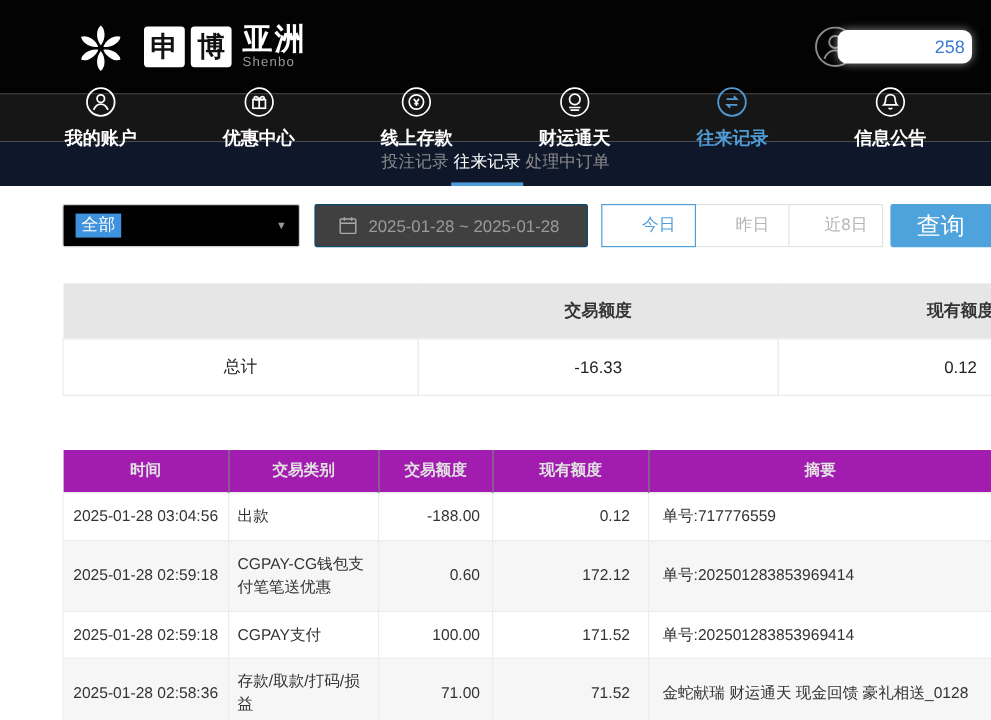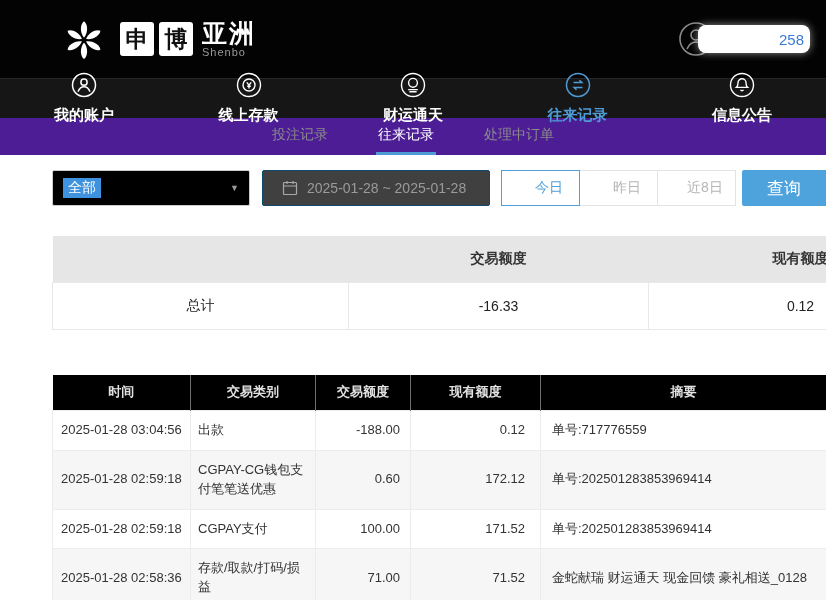--- a/index.html
+++ b/index.html
@@ -26,21 +26,21 @@
   
   .mainnav { height:40px; background:#161616; border-top:1px solid #262626;
              display:flex; align-items:center; justify-content:space-between; padding:0 54px; }
   .nav-item { display:flex; align-items:center; gap:8px; color:#fff;
               font-size:15px; font-weight:bold; cursor:pointer; white-space:nowrap;flex-direction:column; }
   .nav-item.active { color:#4f9bd6; }
   .nav-icon { width:26px; height:26px; display:inline-flex; }
   .nav-icon svg { width:100%; height:100%; }
 
   
-  .subnav { height:37px; background:#4c1d95; display:flex; justify-content:center; gap:46px; }
+  .subnav { height:37px; background:#0f172a; display:flex; justify-content:center; }
   .subnav-item { color:#8b8b8b; font-size:14px; display:flex; align-items:center;
                  border-bottom:3px solid transparent; padding:0 2px; cursor:pointer; }
   .subnav-item.active { color:#fff; border-bottom-color:#4f9bd6; }
 
   
   .filters { display:flex; align-items:center; margin:15px 0 0 52px; height:36px; }
   .select { width:198px; height:36px; border:1px solid #ccc; border-radius:2px;
             display:flex; align-items:center; padding:0 10px; margin-right:12px;
             background:#000000; cursor:pointer; }
   .select-value { background:#3f92dd; color:#fff; font-size:14px; padding:1px 5px; }
@@ -48,35 +48,35 @@
   .datebox { width:228px; height:36px; border:1px solid #0c4a6e; border-radius:2px;
              display:flex; align-items:center; gap:9px; padding:0 19px;
              color:#9a9a9a; font-size:14px; margin-right:12px; background:#404040; cursor:pointer; }
   .cal-icon { width:16px; height:16px; display:inline-flex; }
   .quick { display:flex; }
   .qbtn { min-width:79px; height:36px; background:#fff; border:1px solid #e3e3e3;
           color:#b5b5b5; font-size:14px; margin-left:-1px; cursor:pointer;
           font-family:"Liberation Sans", sans-serif;padding-left:17px; }
   .qbtn.active { border-color:#4f9fd9; color:#4f9fd9; position:relative; z-index:2; }
   .search-btn { margin-left:auto; width:84px; height:36px; background:#4fa3dc; color:#fff;
-                border:none; border-radius:2px 0 0 2px; font-size:17px; cursor:pointer;
+                border:none; border-radius:2px 0 0 2px; font-size:20px; cursor:pointer;
                 font-family:Liberation Serif, serif; }
 
   
   .summary-wrap { margin:30px 0 0 52px; overflow:hidden; width:774px; }
   .summary-table { width:900px; border-collapse:collapse; table-layout:fixed; }
   .summary-table th { background:#e6e6e6; height:46px; font-size:14px; color:#333;
                       font-weight:bold; text-align:center; }
   .summary-table td { height:47px; text-align:center; font-size:14px; color:#222;
                       background:#fff; border:1px solid #e8e8e8; }
 
   
   .records-wrap { margin:45px 0 0 52px; overflow:hidden; width:774px; }
   .records-table { width:774px; border-collapse:collapse; table-layout:fixed; }
-  .records-table th { background:#000000; color:#e2e2e2; font-weight:bold; font-size:13px;
+  .records-table th { background:#a21caf; color:#e2e2e2; font-weight:bold; font-size:13px;
                       height:36px; text-align:center; border-right:1px solid #6f6f6f; }
   .records-table td { font-size:13px; color:#333; padding:10px 8px;
                       border:1px solid #ececec; background:#fff; line-height:1.45; }
   .records-table tbody tr:nth-child(even) td { background:#f6f6f6; }
   td.c-time { text-align:left; padding-left:8px; }
   td.c-type { text-align:left; padding-left:7px; }
   td.c-amount { text-align:right; padding-right:10px; }
   td.c-balance { text-align:right; padding-right:15px; }
   td.c-summary { text-align:left; padding-left:11px; }
 </style>
@@ -123,20 +123,30 @@
           <circle cx="13" cy="10.2" r="3.1"></circle>
         <path d="M7 19.6c1.5-3.4 3.9-4.8 6-4.8s4.5 1.4 6 4.8"></path>
       </svg>
     </span>
     <span>我的账户</span>
   </div>
   <div class="nav-item">
     <span class="nav-icon">
       <svg viewBox="0 0 26 26" fill="none" stroke="currentColor" stroke-width="1.4">
         <circle cx="13" cy="13" r="11.5"></circle>
+        <rect x="7.8" y="11" width="10.4" height="7.2"></rect>
+        <path d="M13 11v7.2M13 11c-1.2-3.2-4.2-3-4.2-1.4S11 11 13 11zm0 0c1.2-3.2 4.2-3 4.2-1.4S15 11 13 11z"></path>
+      </svg>
+    </span>
+    <span>优惠中心</span>
+  </div>
+  <div class="nav-item">
+    <span class="nav-icon">
+      <svg viewBox="0 0 26 26" fill="none" stroke="currentColor" stroke-width="1.4">
+        <circle cx="13" cy="13" r="11.5"></circle>
           <circle cx="13" cy="13" r="6"></circle>
         <path d="M10.8 10.4l2.2 2.8 2.2-2.8M13 13.2v3.2M11.2 14.3h3.6"></path>
       </svg>
     </span>
     <span>线上存款</span>
   </div>
   <div class="nav-item">
     <span class="nav-icon">
       <svg viewBox="0 0 26 26" fill="none" stroke="currentColor" stroke-width="1.4">
         <circle cx="13" cy="13" r="11.5"></circle>

